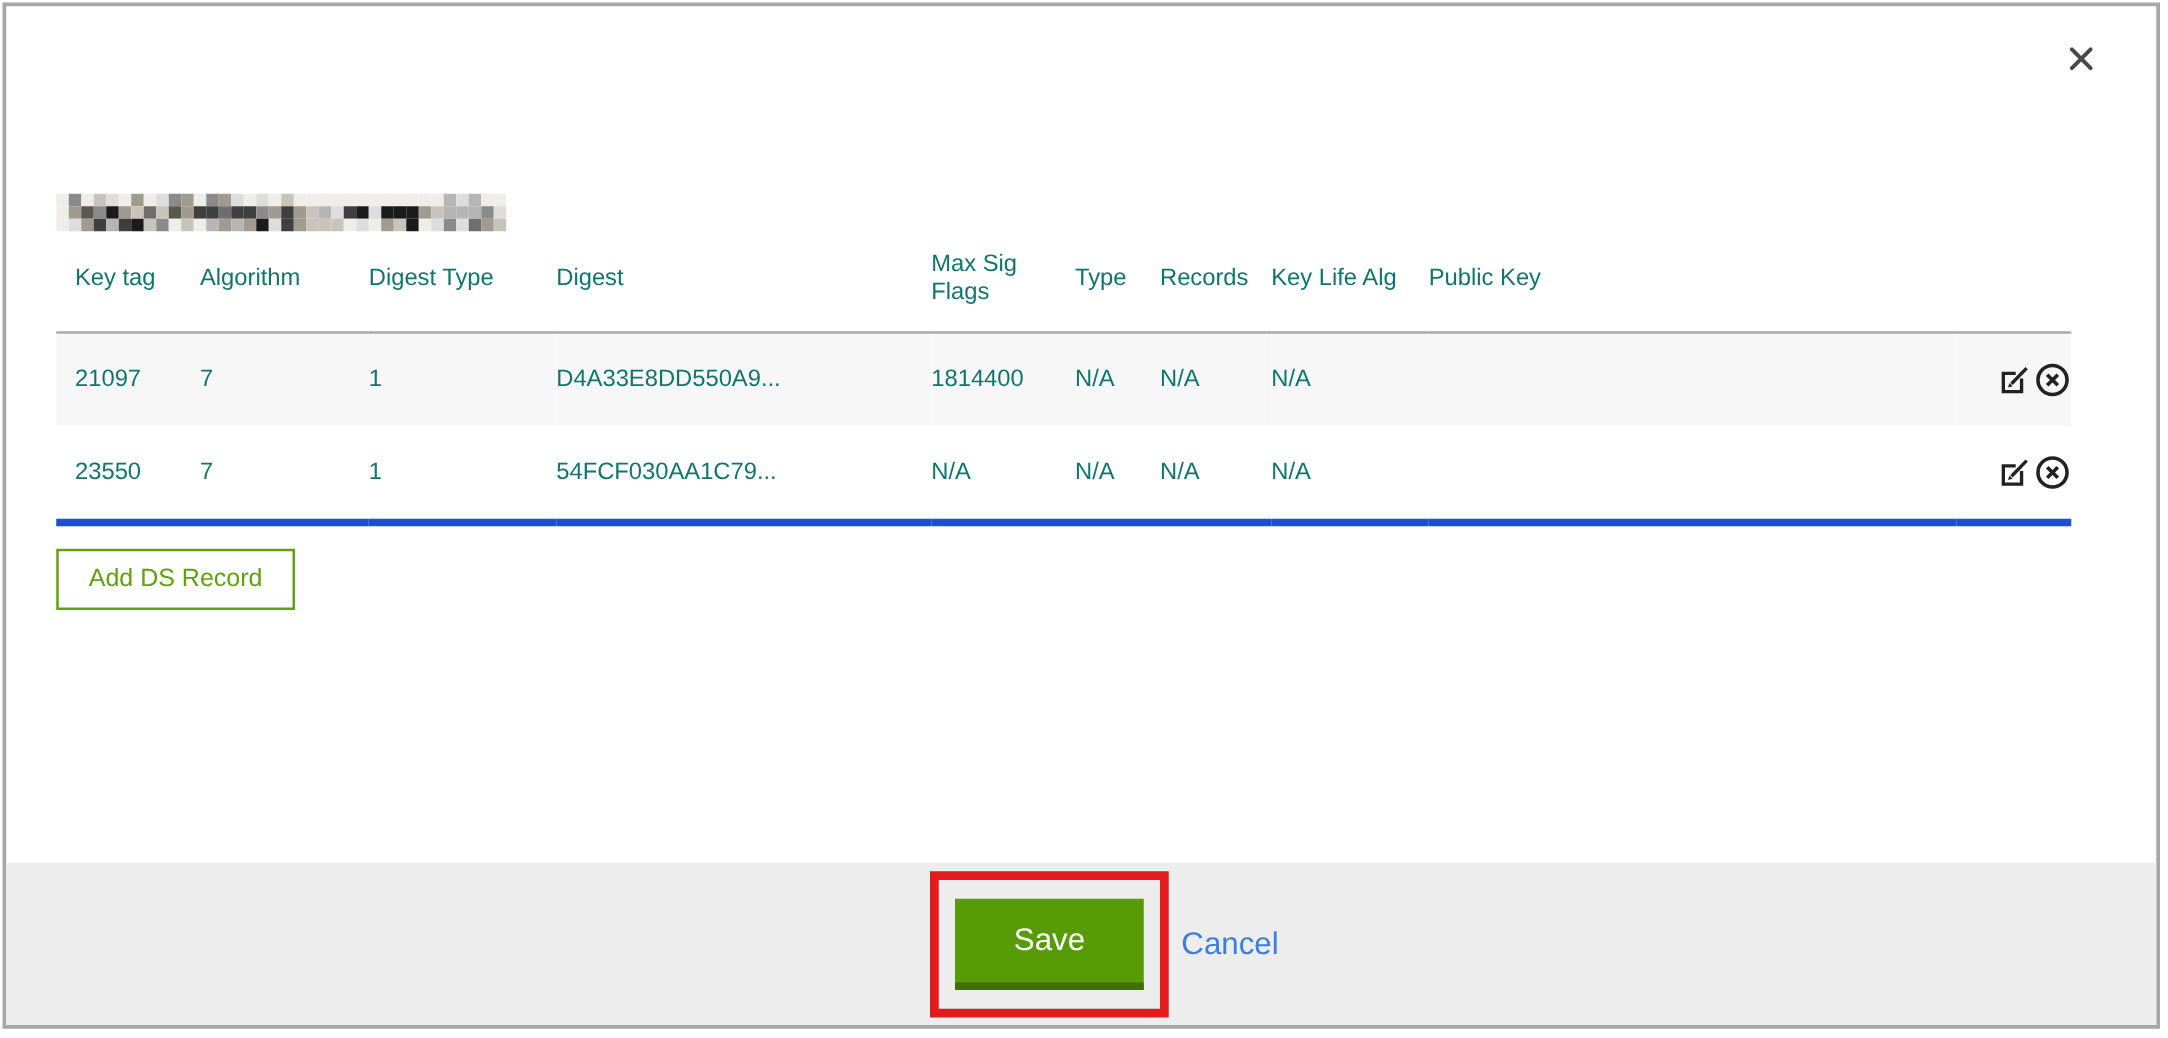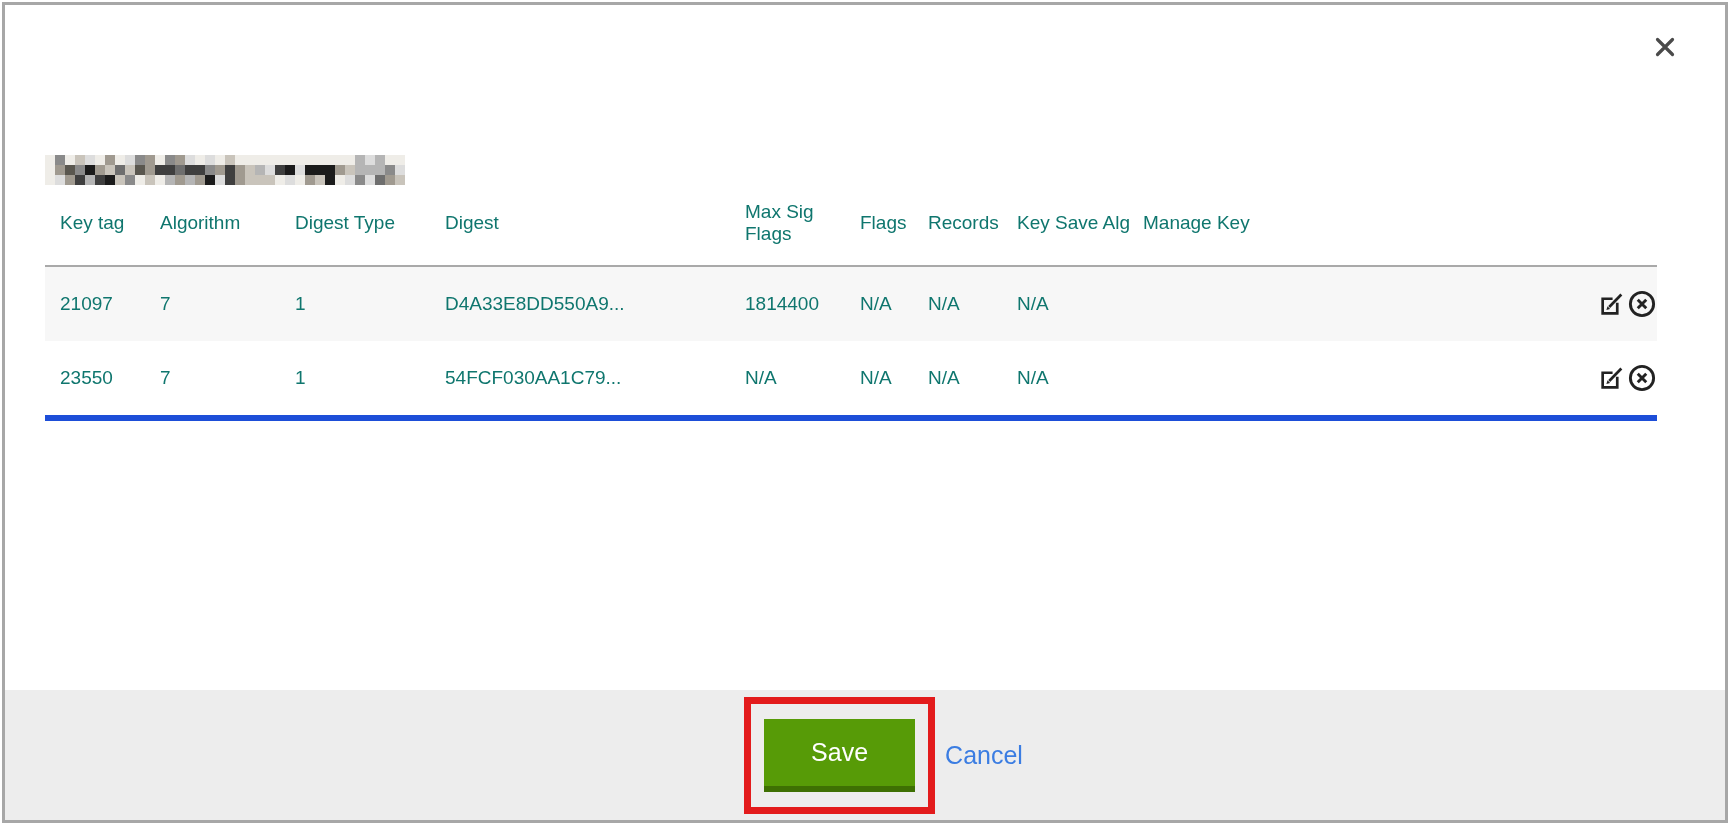--- a/index.html
+++ b/index.html
@@ -244,24 +244,24 @@
         <col style="width:422px">
       <col style="width:92px">
     </colgroup>
     <thead>
       <tr>
         <th>Key tag</th>
         <th>Algorithm</th>
         <th>Digest Type</th>
         <th>Digest</th>
         <th>Max Sig Flags</th>
-        <th>Flags</th>
+        <th>Type</th>
         <th>Records</th>
-        <th>Key Save Alg</th>
-        <th>Manage Key</th>
+        <th>Key Life Alg</th>
+        <th>Public Key</th>
         <th></th>
       </tr>
     </thead>
     <tbody>
       <tr>
         <td>21097</td>
         <td>7</td>
         <td>1</td>
         <td>D4A33E8DD550A9...</td>
         <td>1814400</td>
@@ -313,20 +313,21 @@
                 <circle cx="12" cy="12" r="9.3" fill="none" stroke="#222" stroke-width="2.3"></circle>
                 <path d="M8.6 8.6 l6.8 6.8 M15.4 8.6 l-6.8 6.8" stroke="#222" stroke-width="2.3" fill="none"></path>
               </svg>
             </span>
           </button>
         </td>
       </tr>
     </tbody>
   </table>
 
+  <button class="add-btn">Add DS Record</button>
 
   <div class="modal-footer">
     <div class="annotation-box">
       <button class="save-btn">Save</button>
     </div>
     <a class="cancel-link">Cancel</a>
   </div>
 
 </div>
 

